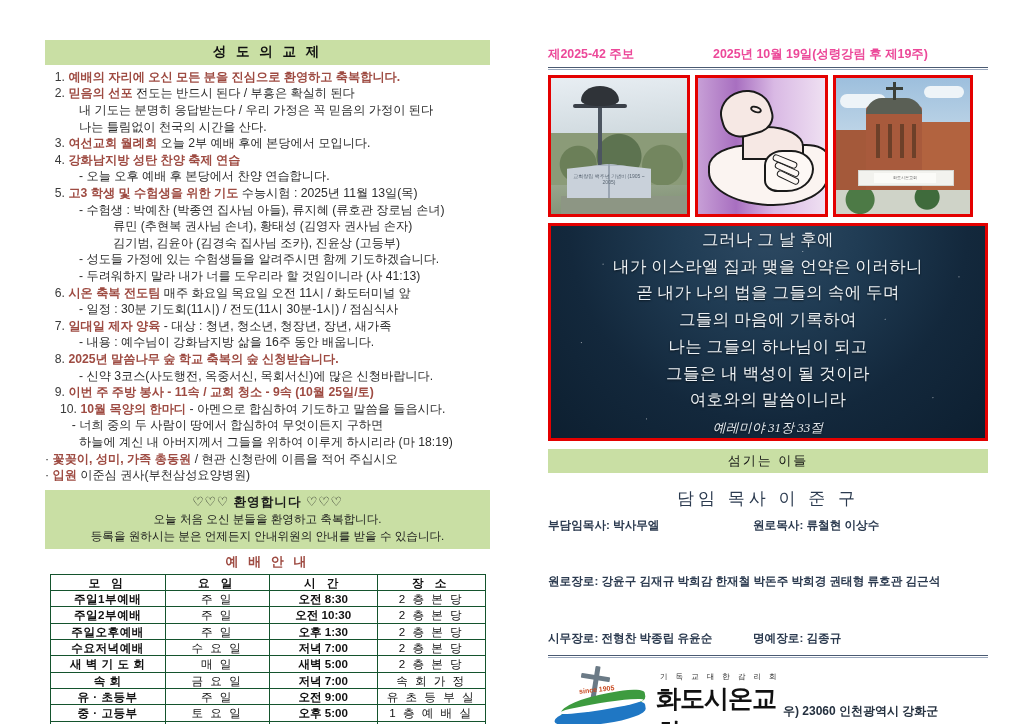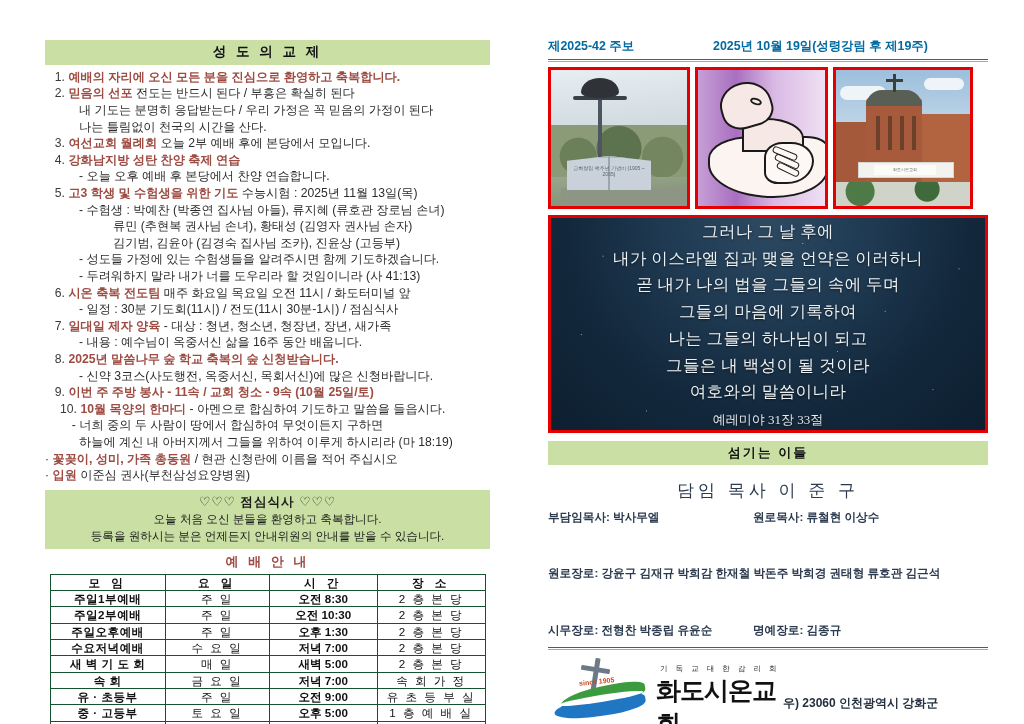--- a/index.html
+++ b/index.html
@@ -94,23 +94,24 @@
 
   
   #right-col {
     position: absolute;
     left: 548px; top: 38px;
     width: 440px;
   }
   .bul-head {
     display: flex;
     font-size: 12.4px;
-    color: #0369a1;
+    color: #ec4899;
     font-weight: bold;
     padding-bottom: 4px;
+    margin-top: 8px;
   }
   .bul-head .issue { width: 165px; }
   .bul-head .date { flex: 1; }
   .hr-dbl {
     border-top: 1.6px solid #4a5a72;
     border-bottom: 0.8px solid #9aa8bd;
     height: 3px;
     margin-bottom: 5px;
   }
 
@@ -210,27 +211,28 @@
     letter-spacing: 0.4px;
     text-shadow: 0 1px 2px rgba(0,0,0,.6);
   }
   .verse-ref {
     position: relative;
     color: #e3e9ee;
     font-family: "Liberation Serif", "DejaVu Serif", serif;
     font-size: 13px;
     margin-top: 5px;
     text-shadow: 0 1px 2px rgba(0,0,0,.6);
+    font-style: italic;
   }
 
   .servants-title {
     margin-top: 8px;
     background: #c9dfa4;
     text-align: center;
-    font-weight: bold;
+    font-weight: normal;
     font-size: 13px;
     letter-spacing: 2px;
     color: #111;
     padding: 3px 0;
   }
   .pastor-main {
     text-align: center;
     font-size: 17px;
     color: #2b3a4f;
     letter-spacing: 4px;
@@ -318,21 +320,21 @@
         <span class="ln ind2">- 두려워하지 말라 내가 너를 도우리라 할 것임이니라 (사 41:13)</span>
       </li>
 
       <li>
         <span class="ln"><span class="num">6.</span> <span class="bold-red">시온 축복 전도팀</span><span> 매주 화요일 목요일 오전 11시 / 화도터미널 앞</span></span>
         <span class="ln ind2">- 일정 : 30분 기도회(11시) / 전도(11시 30분-1시) / 점심식사</span>
       </li>
 
       <li>
         <span class="ln"><span class="num">7.</span> <span class="bold-red">일대일 제자 양육</span><span> - 대상 : 청년, 청소년, 청장년, 장년, 새가족</span></span>
-        <span class="ln ind2">- 내용 : 예수님이 옥중서신 삶을 16주 동안 배웁니다.</span>
+        <span class="ln ind2">- 내용 : 예수님이 강화남지방 삶을 16주 동안 배웁니다.</span>
       </li>
 
       <li>
         <span class="ln"><span class="num">8.</span> <span class="bold-red">2025년 말씀나무 숲 학교 축복의 숲 신청받습니다.</span></span>
         <span class="ln ind2">- 신약 3코스(사도행전, 옥중서신, 목회서신)에 많은 신청바랍니다.</span>
       </li>
 
       <li>
         <span class="ln"><span class="num">9.</span> <span class="bold-red">이번 주 주방 봉사</span><span class="bold-red"> - 11속 / 교회 청소 - 9속 (10월 25일/토)</span></span>
       </li>
@@ -345,21 +347,21 @@
 
       <li class="bulletline">
         <span class="ln"><span>·</span> <span class="bold-red">꽃꽂이, 성미, 가족 총동원</span><span> / 현관 신청란에 이름을 적어 주십시오</span></span>
       </li>
       <li class="bulletline">
         <span class="ln"><span>·</span> <span class="bold-red">입원</span><span> 이준심 권사(부천삼성요양병원)</span></span>
       </li>
     </ul>
 
     <div class="welcome-box">
-      <div class="wtitle">♡♡♡ 점심식사 ♡♡♡</div>
+      <div class="wtitle">♡♡♡ 환영합니다 ♡♡♡</div>
       <div>오늘 처음 오신 분들을 환영하고 축복합니다.</div>
       <div>등록을 원하시는 분은 언제든지 안내위원의 안내를 받을 수 있습니다.</div>
     </div>
 
     <div class="worship-head">예 배 안 내</div>
 
     <table class="sched">
       <thead>
         <tr>
           <th class="c0">모 임</th>

